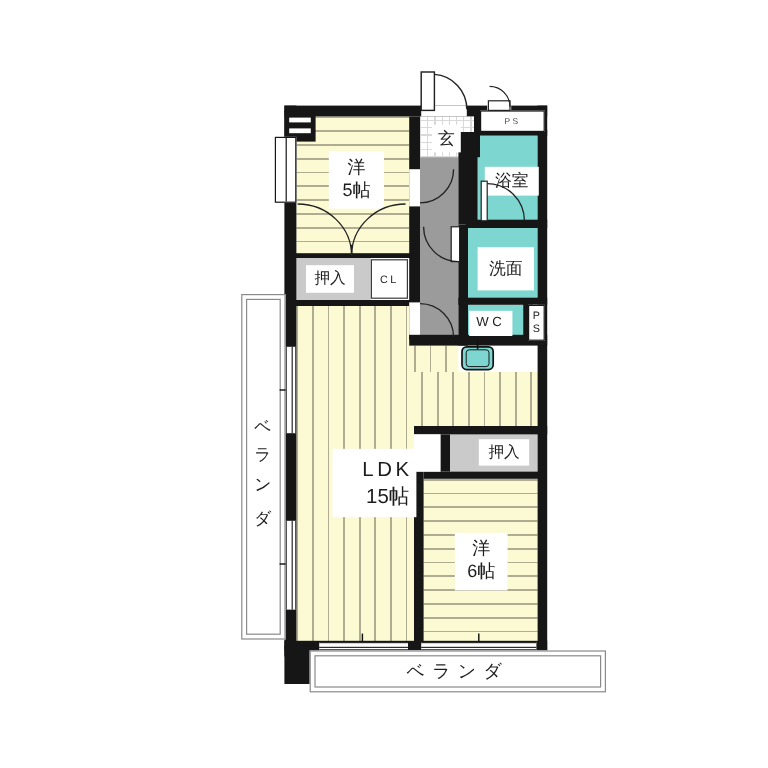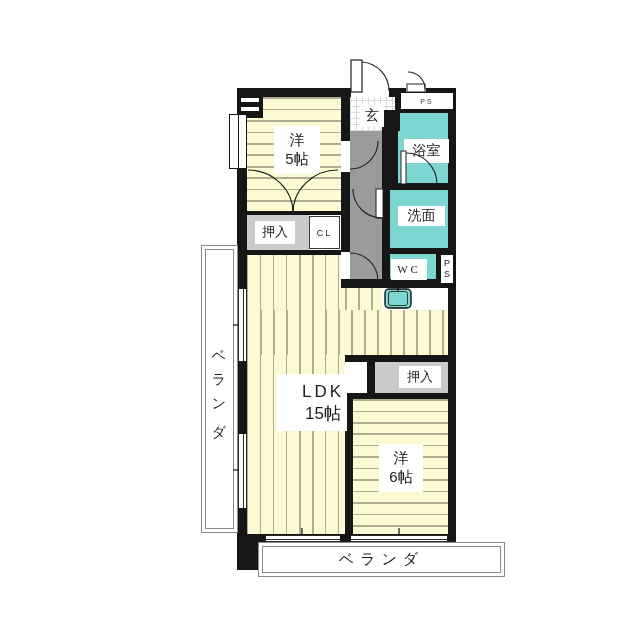--- a/index.html
+++ b/index.html
@@ -84,22 +84,22 @@
   
   .ver{background:#fff;border:1px solid #8a8a8a;}
   .ver .inner{position:absolute;inset:3px;border:1px solid #8a8a8a;display:flex;align-items:center;justify-content:center;}
   .ver-l{left:201px;top:245px;width:37px;height:288px;}
   .ver-l .inner span{writing-mode:vertical-rl;letter-spacing:9px;font-size:14px;}
   .ver-b{left:258px;top:542px;width:247px;height:35px;font-size:15px;letter-spacing:6px;}
   
   .lb-yo5 {left:274px;top:126px;width:46px;height:48px;font-size:15px;}
   .lb-genkan{left:360px;top:104px;width:24px;height:23px;font-size:14px;}
   .lb-bath{left:404px;top:139px;width:45px;height:24px;font-size:14px;}
-  .lb-wash{left:398px;top:206px;width:47px;height:20px;font-size:14px;}
-  .lb-wc  {left:391px;top:259px;width:36px;height:21px;font-size:11px;letter-spacing:3px;font-family:Liberation Serif, serif;}
+  .lb-wash{left:398px;top:206px;width:47px;height:36px;font-size:14px;}
+  .lb-wc  {left:391px;top:259px;width:36px;height:21px;font-size:11px;letter-spacing:3px;}
   .lb-oshi1{left:255px;top:221px;width:40px;height:23px;font-size:13px;}
   .lb-ldk {left:277px;top:374px;width:70px;height:57px;font-size:17px;padding-left:22px;}
   .lb-ldk .sp{letter-spacing:3px;}
   .lb-oshi2{left:399px;top:366px;width:42px;height:22px;font-size:13px;}
   .lb-yo6 {left:379px;top:444px;width:44px;height:48px;font-size:15px;}
   svg.overlay{position:absolute;left:0;top:0;width:640px;height:640px;pointer-events:none;}
 </style>
 </head>
 <body>
 

